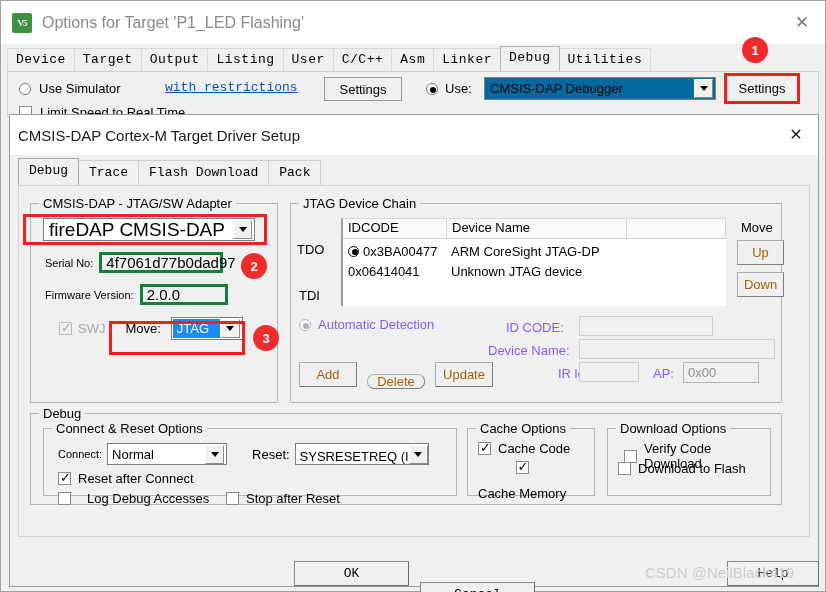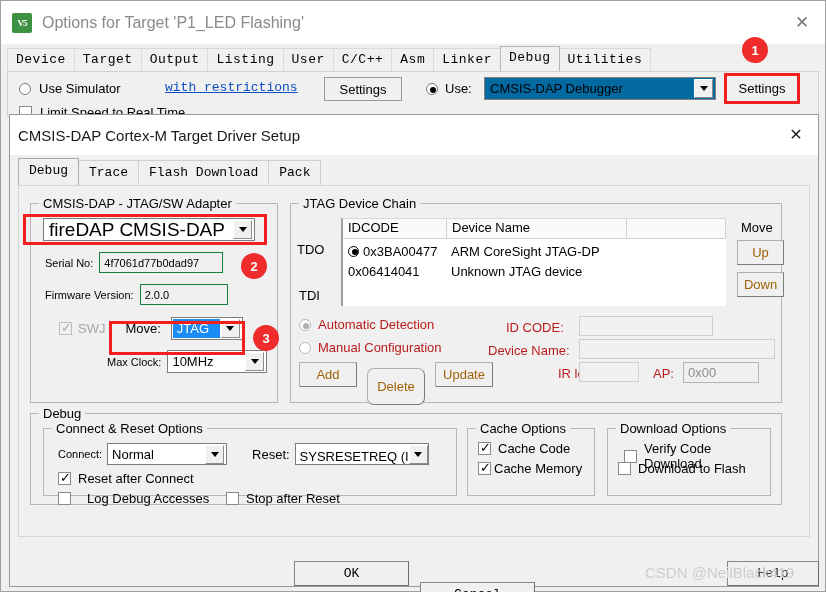--- a/index.html
+++ b/index.html
@@ -159,22 +159,22 @@
   
   #grp-adapter{ left:20px; top:88px; width:248px; height:200px; }
   #adapter-select{
     position:absolute; left:12px; top:14px; width:212px; height:23px;
     background:#fff; border:1px solid #7d7d7d; display:flex; align-items:center;
   }
   #adapter-select .txt{ padding-left:5px; font-size:19px; flex:1; }
   .frow{ position:absolute; display:flex; align-items:center; }
   .flabel{ font-size:11px; }
   .finput{
-    background:#fff; border:1px solid #15803d; height:21px;
-    display:flex; align-items:center; padding-left:4px; font-size:11px;
+    background:#fff; border:3px solid #15803d; height:21px;
+    display:flex; align-items:center; padding-left:4px; font-size:15px;
   }
   .finput.ro{ background:#f0f0f0; }
   #serial-row{ left:14px; top:48px; gap:6px; }
   #serial-val{ width:124px; }
   #fw-row{ left:14px; top:80px; gap:6px; }
   #fw-val{ width:88px; }
   #swj-row{ left:28px; top:113px; gap:6px; }
   #swj-lbl{ font-size:13px; color:#a7a7a7; }
   #port-lbl{ font-size:13px; margin-left:14px; }
   #port-select{
@@ -215,23 +215,23 @@
   #move-lbl{ position:absolute; left:450px; top:16px; font-size:13px; color:#000000; }
   .gbtn{
     background:#f0f0f0; border:1px solid #aeaeae; border-right-color:#7d7d7d;
     border-bottom-color:#7d7d7d; font-size:13px; color:#a16207;
     display:flex;align-items:center;justify-content:center;
   }
   #btn-up{ position:absolute; left:446px; top:36px; width:47px; height:25px; }
   #btn-down{ position:absolute; left:446px; top:68px; width:47px; height:25px; }
   #auto-row{ position:absolute; left:8px; top:113px; display:flex; align-items:center; gap:7px; }
   #manual-row{ position:absolute; left:8px; top:136px; display:flex; align-items:center; gap:7px; }
-  .dimtext{ font-size:13px; color:#b91c1c; }
+  .dimtext{ font-size:13px; color:#8b5cf6; }
   #btn-add{ position:absolute; left:8px; top:158px; width:58px;height:25px; }
-  #btn-delete{ position:absolute; left:76px; top:164px; width:58px;height:37px;border-radius:7px; }
+  #btn-delete{ position:absolute; left:76px; top:170px; width:58px;height:15px;border-radius:7px; }
   #btn-update{ position:absolute; left:144px; top:158px; width:58px;height:25px; }
   #idcode-lbl{ position:absolute; left:215px; top:116px; }
   #idcode-inp{ position:absolute; left:288px; top:112px; width:134px; height:20px;
      background:#f0f0f0; border:1px solid #cfcfcf; }
   #devname-lbl{ position:absolute; left:197px; top:139px; }
   #devname-inp{ position:absolute; left:288px; top:135px; width:196px; height:20px;
      background:#f0f0f0; border:1px solid #cfcfcf; }
   #irlen-lbl{ position:absolute; left:245px; top:162px;margin-left:22px; }
   #irlen-inp{ position:absolute; left:288px; top:158px; width:60px; height:20px;
      background:#f0f0f0; border:1px solid #cfcfcf; }
@@ -248,21 +248,21 @@
   #connect-select .txt{ padding-left:4px; font-size:13px; flex:1; }
   #reset-lbl{ margin-left:20px; font-size:13px; }
   #reset-select{ width:134px;height:22px;background:#fff;border:1px solid #7d7d7d;display:flex;align-items:flex-end;overflow:hidden; }
   #reset-select .txt{ padding-left:4px; font-size:13px; flex:1; white-space:nowrap; }
   #rac-row{ position:absolute; left:14px; top:42px; display:flex; align-items:center; gap:7px; }
   #lda-row{ position:absolute; left:14px; top:62px; display:flex; align-items:center; gap:16px; }
   #sar-row{ position:absolute; left:182px; top:62px; display:flex; align-items:center; gap:7px; }
 
   #grp-cache{ left:436px; top:14px; width:128px; height:68px; }
   #cc-row{ position:absolute; left:10px; top:12px; display:flex; align-items:center; gap:7px; }
-  #cm-row{ position:absolute; left:10px; top:32px; display:flex; align-items:center; gap:3px; }
+  #cm-row{ position:absolute; left:10px; top:32px; display:flex; align-items:center; gap:12px;flex-direction:column; }
   #grp-download{ left:576px; top:14px; width:164px; height:68px; }
   #vcd-row{ position:absolute; left:10px; top:12px; display:flex; align-items:center; gap:7px;padding-left:6px; }
   #dtf-row{ position:absolute; left:10px; top:32px; display:flex; align-items:center; gap:7px; }
 
   
   #btn-ok{ position:absolute; left:293px; top:560px; width:115px; height:25px; }
   #btn-cancel{ position:absolute; left:419px; top:560px; width:115px; height:25px;margin-top:21px; }
   #btn-help{ position:absolute; left:726px; top:560px; width:92px; height:25px; }
   .dlgbtn{
     background:#f0f0f0; border:1px solid #868686;
@@ -377,27 +377,20 @@
       <div class="frow" id="swj-row">
         <span class="chk dim on"></span>
         <span id="swj-lbl">SWJ</span>
         <span id="port-lbl">Move:</span>
         <span id="port-select">
           <span class="txt">JTAG</span>
           <span class="arrowbox"></span>
         </span>
       </div>
 
-      <div class="frow" id="clock-row">
-        <span class="flabel">Max Clock:</span>
-        <span id="clock-select">
-          <span class="txt">10MHz</span>
-          <span class="arrowbox"></span>
-        </span>
-      </div>
     </div>
 
     <div class="group" id="grp-chain">
       <div class="gtitle">JTAG Device Chain</div>
 
       <div id="tdo-lbl">TDO</div>
       <div id="tdi-lbl">TDI</div>
 
       <div id="chain-table">
         <div id="chain-head">
@@ -421,24 +414,20 @@
       </div>
 
       <div id="move-lbl">Move</div>
       <div class="gbtn" id="btn-up">Up</div>
       <div class="gbtn" id="btn-down">Down</div>
 
       <div id="auto-row">
         <span class="radio dim on"></span>
         <span class="dimtext">Automatic Detection</span>
       </div>
-      <div id="manual-row">
-        <span class="radio dim"></span>
-        <span class="dimtext">Manual Configuration</span>
-      </div>
 
       <div class="gbtn" id="btn-add">Add</div>
       <div class="gbtn" id="btn-delete">Delete</div>
       <div class="gbtn" id="btn-update">Update</div>
 
       <div class="dimtext" id="idcode-lbl">ID CODE:</div>
       <div id="idcode-inp"></div>
       <div class="dimtext" id="devname-lbl">Device Name:</div>
       <div id="devname-inp"></div>
       <div class="dimtext" id="irlen-lbl">IR len:</div>

